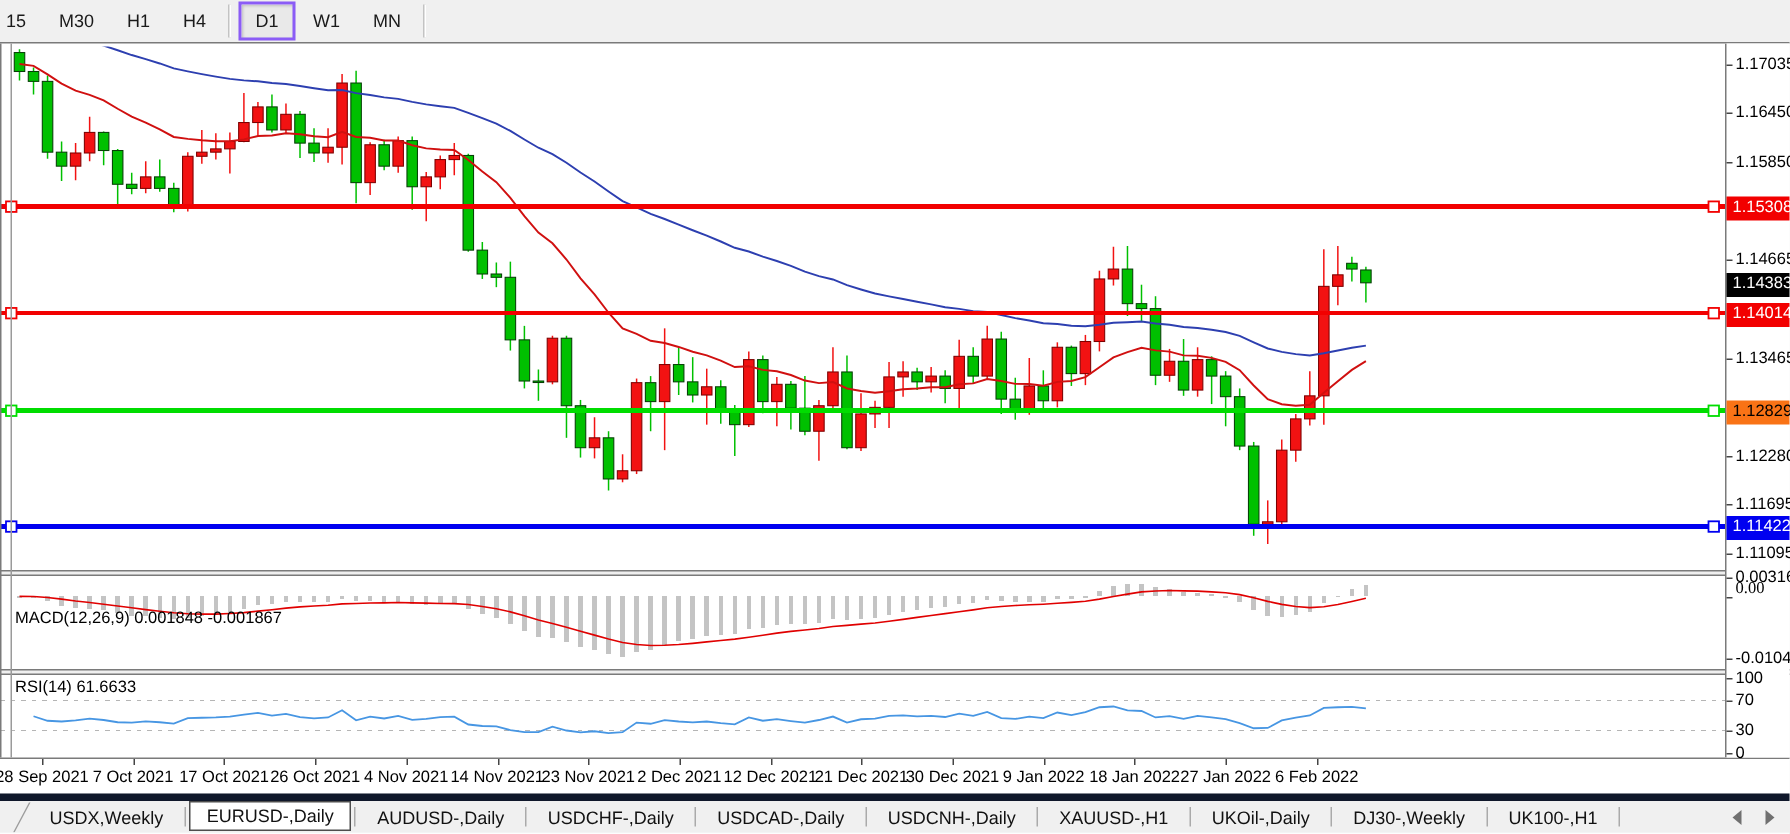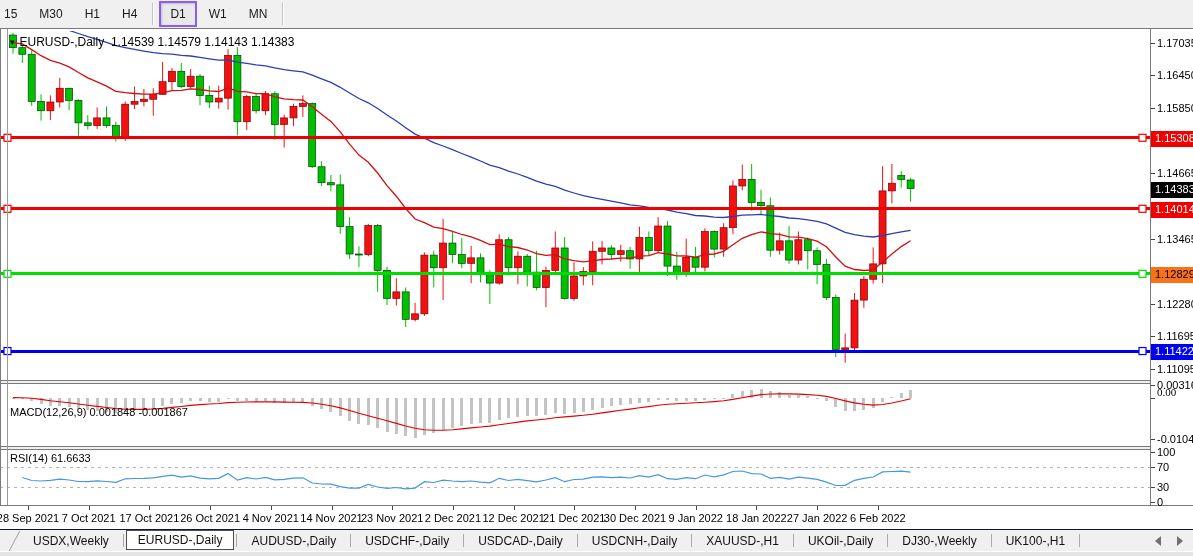--- a/index.html
+++ b/index.html
@@ -34,21 +34,21 @@
   #pane-title{position:absolute;left:10px;top:6px;font-size:12px;white-space:nowrap;}
   #pane-title .tri{display:inline-block;font-size:9px;margin-right:5px;position:relative;top:-1px;}
   .ind-label{position:absolute;left:10px;font-size:11px;white-space:nowrap;background:transparent;}
   #macd-label{top:357px;margin-top:20px;} #rsi-label{top:423px;}
   
   #date-axis{position:absolute;left:0;top:477px;width:1193px;height:24px;background:#fff;font-size:11px;}
   .date-tick{position:absolute;top:0;width:1px;height:4px;background:#444;}
   .date-label{position:absolute;top:6px;width:90px;margin-left:-45px;text-align:center;white-space:nowrap;}
   
   #tab-bar{position:absolute;left:0;top:529px;width:1193px;height:27px;background:#f0f0f0;
-    border-top:1px solid #0f172a;box-sizing:border-box;}
+    border-top:5px solid #0f172a;box-sizing:border-box;}
   #tab-row{position:absolute;left:0;top:0;width:1193px;height:21px;display:flex;align-items:center;font-size:12px;}
   .tab-notch{width:14px;height:20px;border-right:1px solid #9c9c9c;transform:skewX(-28deg);margin-right:6px;}
   .tab{padding:2px 12px;white-space:nowrap;color:#111;cursor:default;}
   .tab.active{background:#fff;border:1px solid #4d4d4d;padding:2px 11px;margin-top:-1px;}
   .tab-sep{width:1px;height:13px;background:#aaa;margin:0 2px;}
   #tab-strip{position:absolute;left:0;top:21px;width:1193px;height:6px;background:#e4e4e4;border-top:1px solid #fdfdfd;}
   .scroll-arrow{position:absolute;top:6px;width:0;height:0;border-top:5px solid transparent;border-bottom:5px solid transparent;}
   #arr-left{right:32px;border-right:6px solid #707070;}
   #arr-right{right:10px;border-left:6px solid #707070;}
 </style>
@@ -279,23 +279,20 @@
         <rect x="0" y="241.32527999999994" width="1150" height="3" fill="#00dd00" shape-rendering="crispEdges"></rect>
         <rect x="4" y="239.32527999999994" width="7" height="7" fill="#fff" stroke="#00dd00" stroke-width="1.2"></rect>
         <rect x="1139" y="239.32527999999994" width="7" height="7" fill="#fff" stroke="#00dd00" stroke-width="1.2"></rect>
       </g>
       <g>
         <rect x="0" y="318.5414400000001" width="1150" height="3" fill="#0000f0" shape-rendering="crispEdges"></rect>
         <rect x="4" y="316.5414400000001" width="7" height="7" fill="#fff" stroke="#0000f0" stroke-width="1.2"></rect>
         <rect x="1139" y="316.5414400000001" width="7" height="7" fill="#fff" stroke="#0000f0" stroke-width="1.2"></rect>
       </g>
     </svg>
-  <div id="pane-title">
-    <span class="tri">▾</span><span>EURUSD-,Daily</span>&nbsp;&nbsp;<span>1.14539 1.14579 1.14143 1.14383</span>
-  </div>
   <div id="split1" class="splitter"></div>
   <svg id="macd-svg" class="pane" viewBox="0 0 1150 62">
       <rect x="11.5" y="13.6" width="3" height="1" fill="#c4c4c4" shape-rendering="crispEdges"></rect>
       <rect x="20.85" y="13.6" width="3" height="1" fill="#c4c4c4" shape-rendering="crispEdges"></rect>
       <rect x="30.2" y="13.6" width="3" height="3.398740594638676" fill="#c4c4c4" shape-rendering="crispEdges"></rect>
       <rect x="39.55" y="13.6" width="3" height="6.263594867757869" fill="#c4c4c4" shape-rendering="crispEdges"></rect>
       <rect x="48.9" y="13.6" width="3" height="7.929791294073558" fill="#c4c4c4" shape-rendering="crispEdges"></rect>
       <rect x="58.25" y="13.6" width="3" height="8.352711100513888" fill="#c4c4c4" shape-rendering="crispEdges"></rect>
       <rect x="67.6" y="13.6" width="3" height="9.285951278203038" fill="#c4c4c4" shape-rendering="crispEdges"></rect>
       <rect x="76.95" y="13.6" width="3" height="11.210403824504992" fill="#c4c4c4" shape-rendering="crispEdges"></rect>

